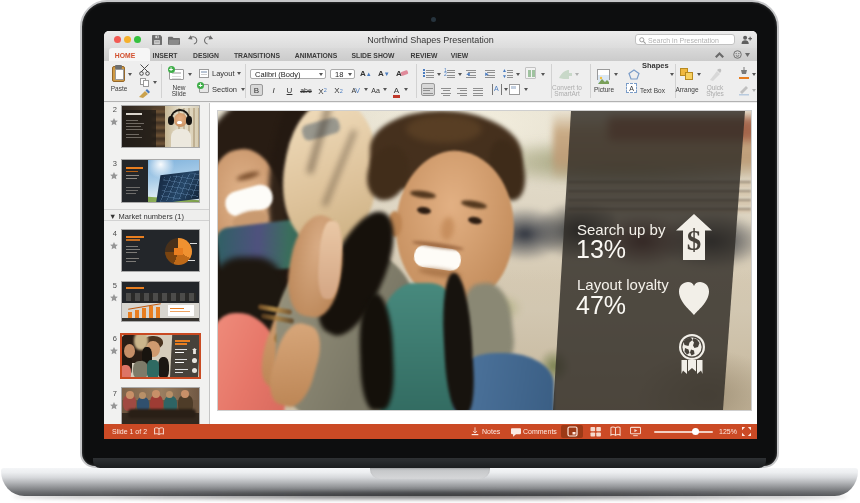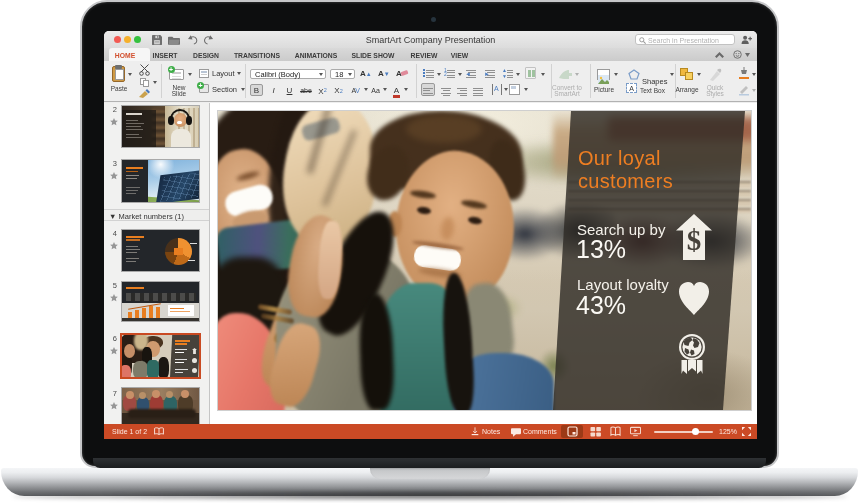--- a/index.html
+++ b/index.html
@@ -51,21 +51,21 @@
   <div id="hinge"></div>
   <div id="base"></div>
   <div id="notch"></div>
   <div id="baseshadow2"></div>
     <div id="baseshadow"></div>
   <div id="win">
     <div class="tbar">
       <div class="tl" style="left:10px;background:#f25a53"></div>
       <div class="tl" style="left:20px;background:#f5b02c"></div>
       <div class="tl" style="left:30px;background:#35c13f"></div>
-      <div style="position:absolute;left:0;top:4px;width:653px;text-align:center;font-size:9px;color:#383838">SmartArt Company Presentation</div>
+      <div style="position:absolute;left:0;top:4px;width:653px;text-align:center;font-size:9px;color:#383838">Northwind Shapes Presentation</div>
       <svg class="abs" style="left:48px;top:4px" width="10" height="10" viewBox="0 0 12 12">
           <path fill="#6f6f6f" d="M1 0h9l2 2v9a1 1 0 0 1-1 1H1a1 1 0 0 1-1-1V1a1 1 0 0 1 1-1z"></path>
           <rect x="4" y="0.8" width="4.4" height="3" fill="#dadada"></rect>
           <rect x="6.3" y="1.2" width="1.3" height="2.2" fill="#6f6f6f"></rect>
           <rect x="2.6" y="6.2" width="6.8" height="5" fill="#dadada"></rect>
           <rect x="3.4" y="7.2" width="5.2" height="0.8" fill="#9a9a9a"></rect>
           <rect x="3.4" y="9" width="5.2" height="0.8" fill="#9a9a9a"></rect>
         </svg>
       <svg class="abs" style="left:64px;top:5px" width="12" height="9" viewBox="0 0 14 10">
           <path fill="#6f6f6f" d="M0 1.5A1 1 0 0 1 1 .5h4l1.5 1.5H13a1 1 0 0 1 1 1V9a1 1 0 0 1-1 1H1a1 1 0 0 1-1-1z"></path>
@@ -268,21 +268,21 @@
               <circle cx="3" cy="3" r="1.2" fill="#f0c040"></circle>
               <path fill="#7aa05a" d="M0 9 L4 4 L7 7 L9 5 L11 7 L11 9z"></path>
             </svg></div>
       <div class="da" style="left:510px;top:12px"></div>
       <div class="rlab" style="left:486px;top:26px;width:28px">Picture</div>
       <div class="abs" style="left:522px;top:22px;width:11px;height:10px;border:1px dashed #7a9cc8;background:#fff;font-size:7px;color:#333;text-align:center;line-height:9px">A</div>
       <div class="rlab" style="left:536px;top:27px;width:30px;text-align:left">Text Box</div>
       <svg class="abs" style="left:524px;top:8px" width="12" height="11" viewBox="0 0 12 11">
             <path fill="none" stroke="#7a9cc8" stroke-width="1.2" d="M6 1 L11 4.5 L9 10 L3 10 L1 4.5 Z"></path>
           </svg>
-      <div class="rbtn" style="left:538px;top:16px;font-weight:normal;font-size:7.5px">Shapes</div>
+      <div class="rbtn" style="left:538px;top:0;font-weight:bold;font-size:7.5px">Shapes</div>
       <div class="da" style="left:566px;top:12px"></div>
       <div class="rdiv" style="left:571px"></div>
 
       <div class="abs" style="left:576px;top:7px;width:8px;height:8px;background:#f0b840;border:1px solid #b88a20"></div>
       <div class="abs" style="left:581px;top:11px;width:8px;height:8px;background:#f8d060;border:1px solid #b88a20"></div>
       <div class="da" style="left:593px;top:12px"></div>
       <div class="rlab" style="left:568px;top:26px;width:30px">Arrange</div>
       <svg class="abs" style="left:605px;top:7px" width="13" height="13" viewBox="0 0 13 13">
             <path fill="#d8d8d8" d="M1 12 L8 3 L11 6 L4 13z"></path>
             <path fill="#c0c0c0" d="M8 2 Q10 0 12 1 Q13 3 11 5z"></path>
@@ -485,25 +485,24 @@
       <div class="abs" style="left:226px;top:162px;width:28px;height:140px;background:#17130e;border-radius:45% 50% 30% 40%;transform:rotate(-3deg);filter:blur(1.8px)"></div>
       <div class="abs" style="left:112px;top:96px;width:54px;height:132px;background:#16110b;border-radius:46% 54% 40% 48%;transform:rotate(26deg);filter:blur(2px)"></div>
       <div class="abs" style="left:142px;top:183px;width:33px;height:116px;background:#14100a;border-radius:45% 45% 35% 35%;transform:rotate(-2deg);filter:blur(2.2px)"></div>
       <div class="abs" style="left:72px;top:104px;width:52px;height:102px;background:radial-gradient(ellipse at 48% 30%,#d9ac85,#b98455 88%);border-radius:46% 54% 38% 44%;transform:rotate(10deg);filter:blur(1.4px)"></div>
       <div class="abs" style="left:101px;top:110px;width:22px;height:78px;background:linear-gradient(#eac8a6,#d4a684);border-radius:40%;transform:rotate(4deg);filter:blur(1.2px)"></div>
       <div class="abs" style="left:56px;top:212px;width:42px;height:84px;background:linear-gradient(160deg,#d8a87c,#bb8453);border-radius:40%;transform:rotate(16deg);filter:blur(1.8px)"></div>
       <div class="abs" style="left:40px;top:196px;width:34px;height:5px;background:linear-gradient(90deg,#7a5228,#c89c50 45%,#6a4520);border-radius:3px;transform:rotate(10deg);filter:blur(1.2px);opacity:.85"></div>
       <div class="abs" style="left:43px;top:205px;width:33px;height:4.5px;background:linear-gradient(90deg,#5e3f20,#a87e3e 50%,#54381a);border-radius:3px;transform:rotate(10deg);filter:blur(1.2px);opacity:.8"></div>
 
       <div class="abs" style="left:0;top:0;width:533px;height:299px;background:rgba(45,41,36,.8);-webkit-clip-path:polygon(353px 0px,527px 0px,505px 299px,335px 299px);clip-path:polygon(353px 0px,527px 0px,505px 299px,335px 299px)"></div>
-      <div class="abs" style="left:360px;top:36px;font-size:20px;line-height:23px;color:#ee7e22;letter-spacing:.3px">Our loyal<br>customers</div>
       <div class="abs" style="left:359px;top:110px;font-size:15px;color:#f4f1ea">Search up by</div>
       <div class="abs" style="left:358px;top:124px;font-size:25px;color:#fbf9f4">13%</div>
       <div class="abs" style="left:359px;top:165px;font-size:15px;color:#f4f1ea">Layout loyalty</div>
-      <div class="abs" style="left:358px;top:180px;font-size:25px;color:#fbf9f4">43%</div>
+      <div class="abs" style="left:358px;top:180px;font-size:25px;color:#fbf9f4">47%</div>
       <svg class="abs" style="left:458px;top:103px" width="36" height="46" viewBox="0 0 36 46">
             <path fill="#f2efe8" d="M18 0 L36 16.5 L29 16.5 L29 46 L7 46 L7 16.5 L0 16.5 Z"></path>
             <text x="18" y="36" font-size="29" font-weight="bold" fill="#47423b" text-anchor="middle" font-family="Liberation Serif,serif">$</text>
           </svg>
       <svg class="abs" style="left:461px;top:171px" width="30" height="33" viewBox="0 0 30 33">
             <path fill="#f2efe8" d="M15 33 C12 29 0 20 0 9.5 C0 3.5 4.5 0 9 0 C12 0 14 1.5 15 4 C16 1.5 18 0 21 0 C25.5 0 30 3.5 30 9.5 C30 20 18 29 15 33 Z"></path>
           </svg>
       <svg class="abs" style="left:460px;top:223px" width="28" height="40" viewBox="0 0 28 40">
             <circle cx="14" cy="13" r="13" fill="#f2efe8"></circle>
             <circle cx="14" cy="13" r="10.8" fill="#47423b"></circle>

